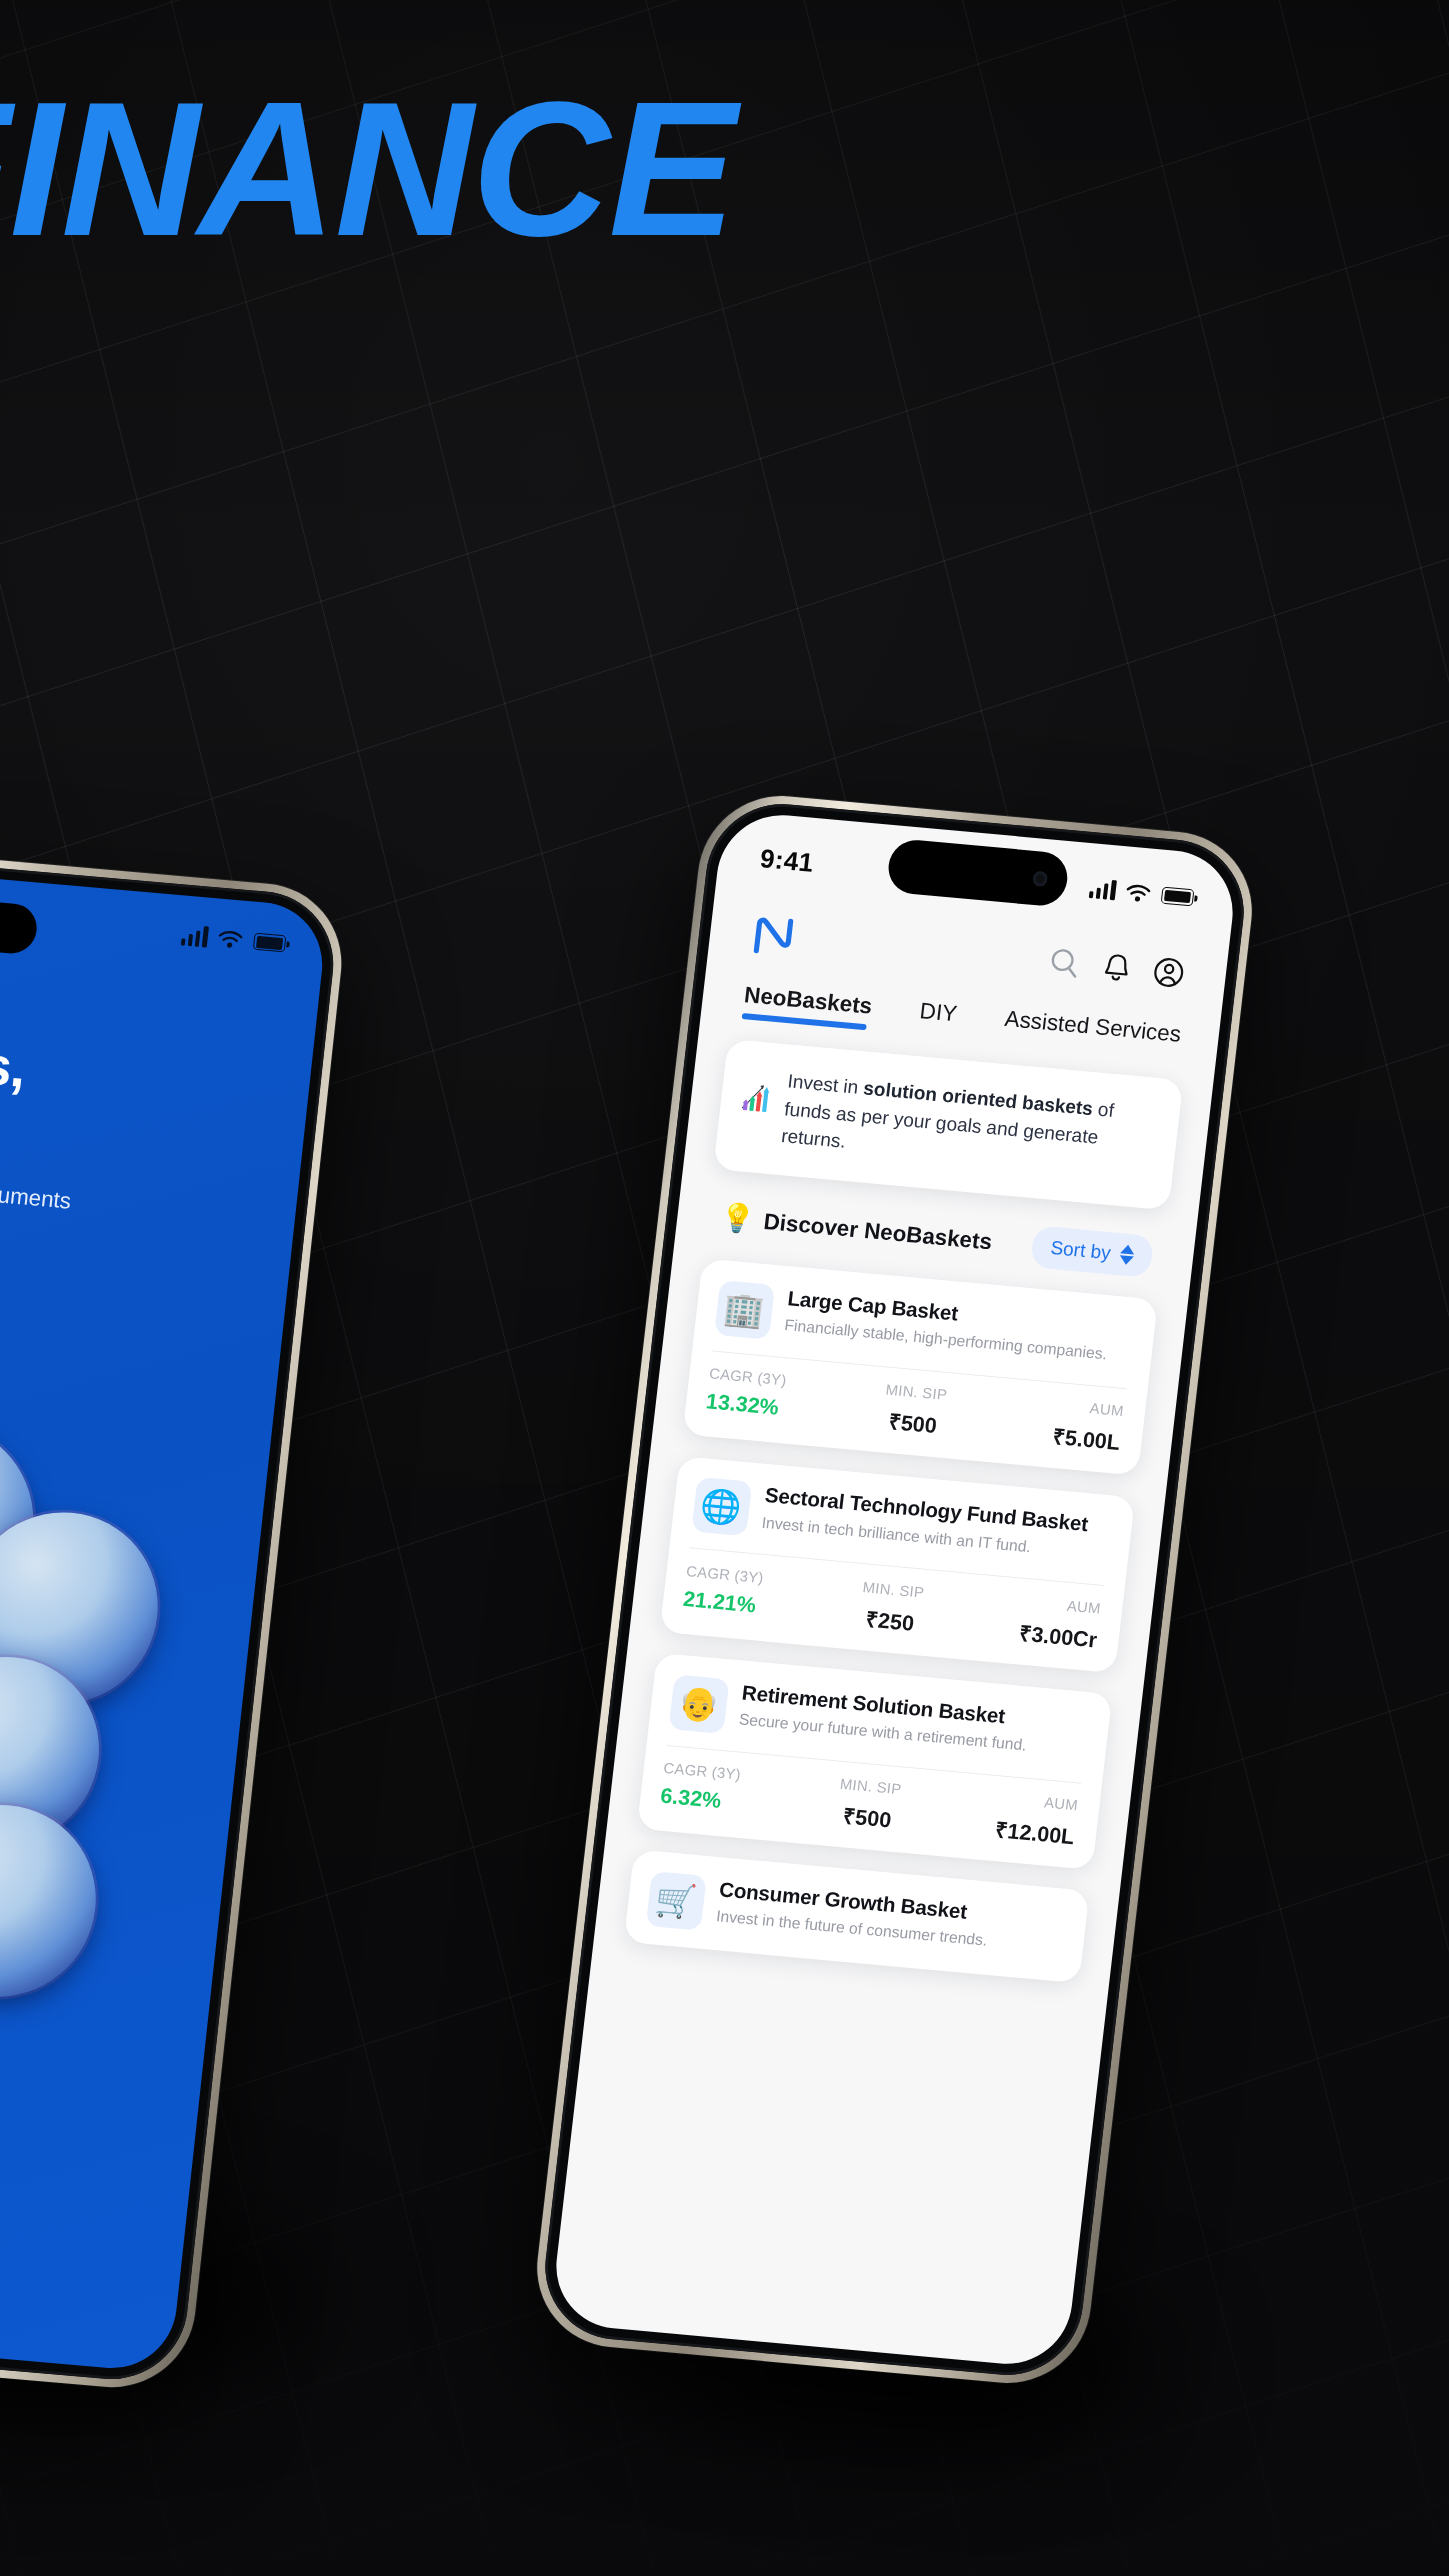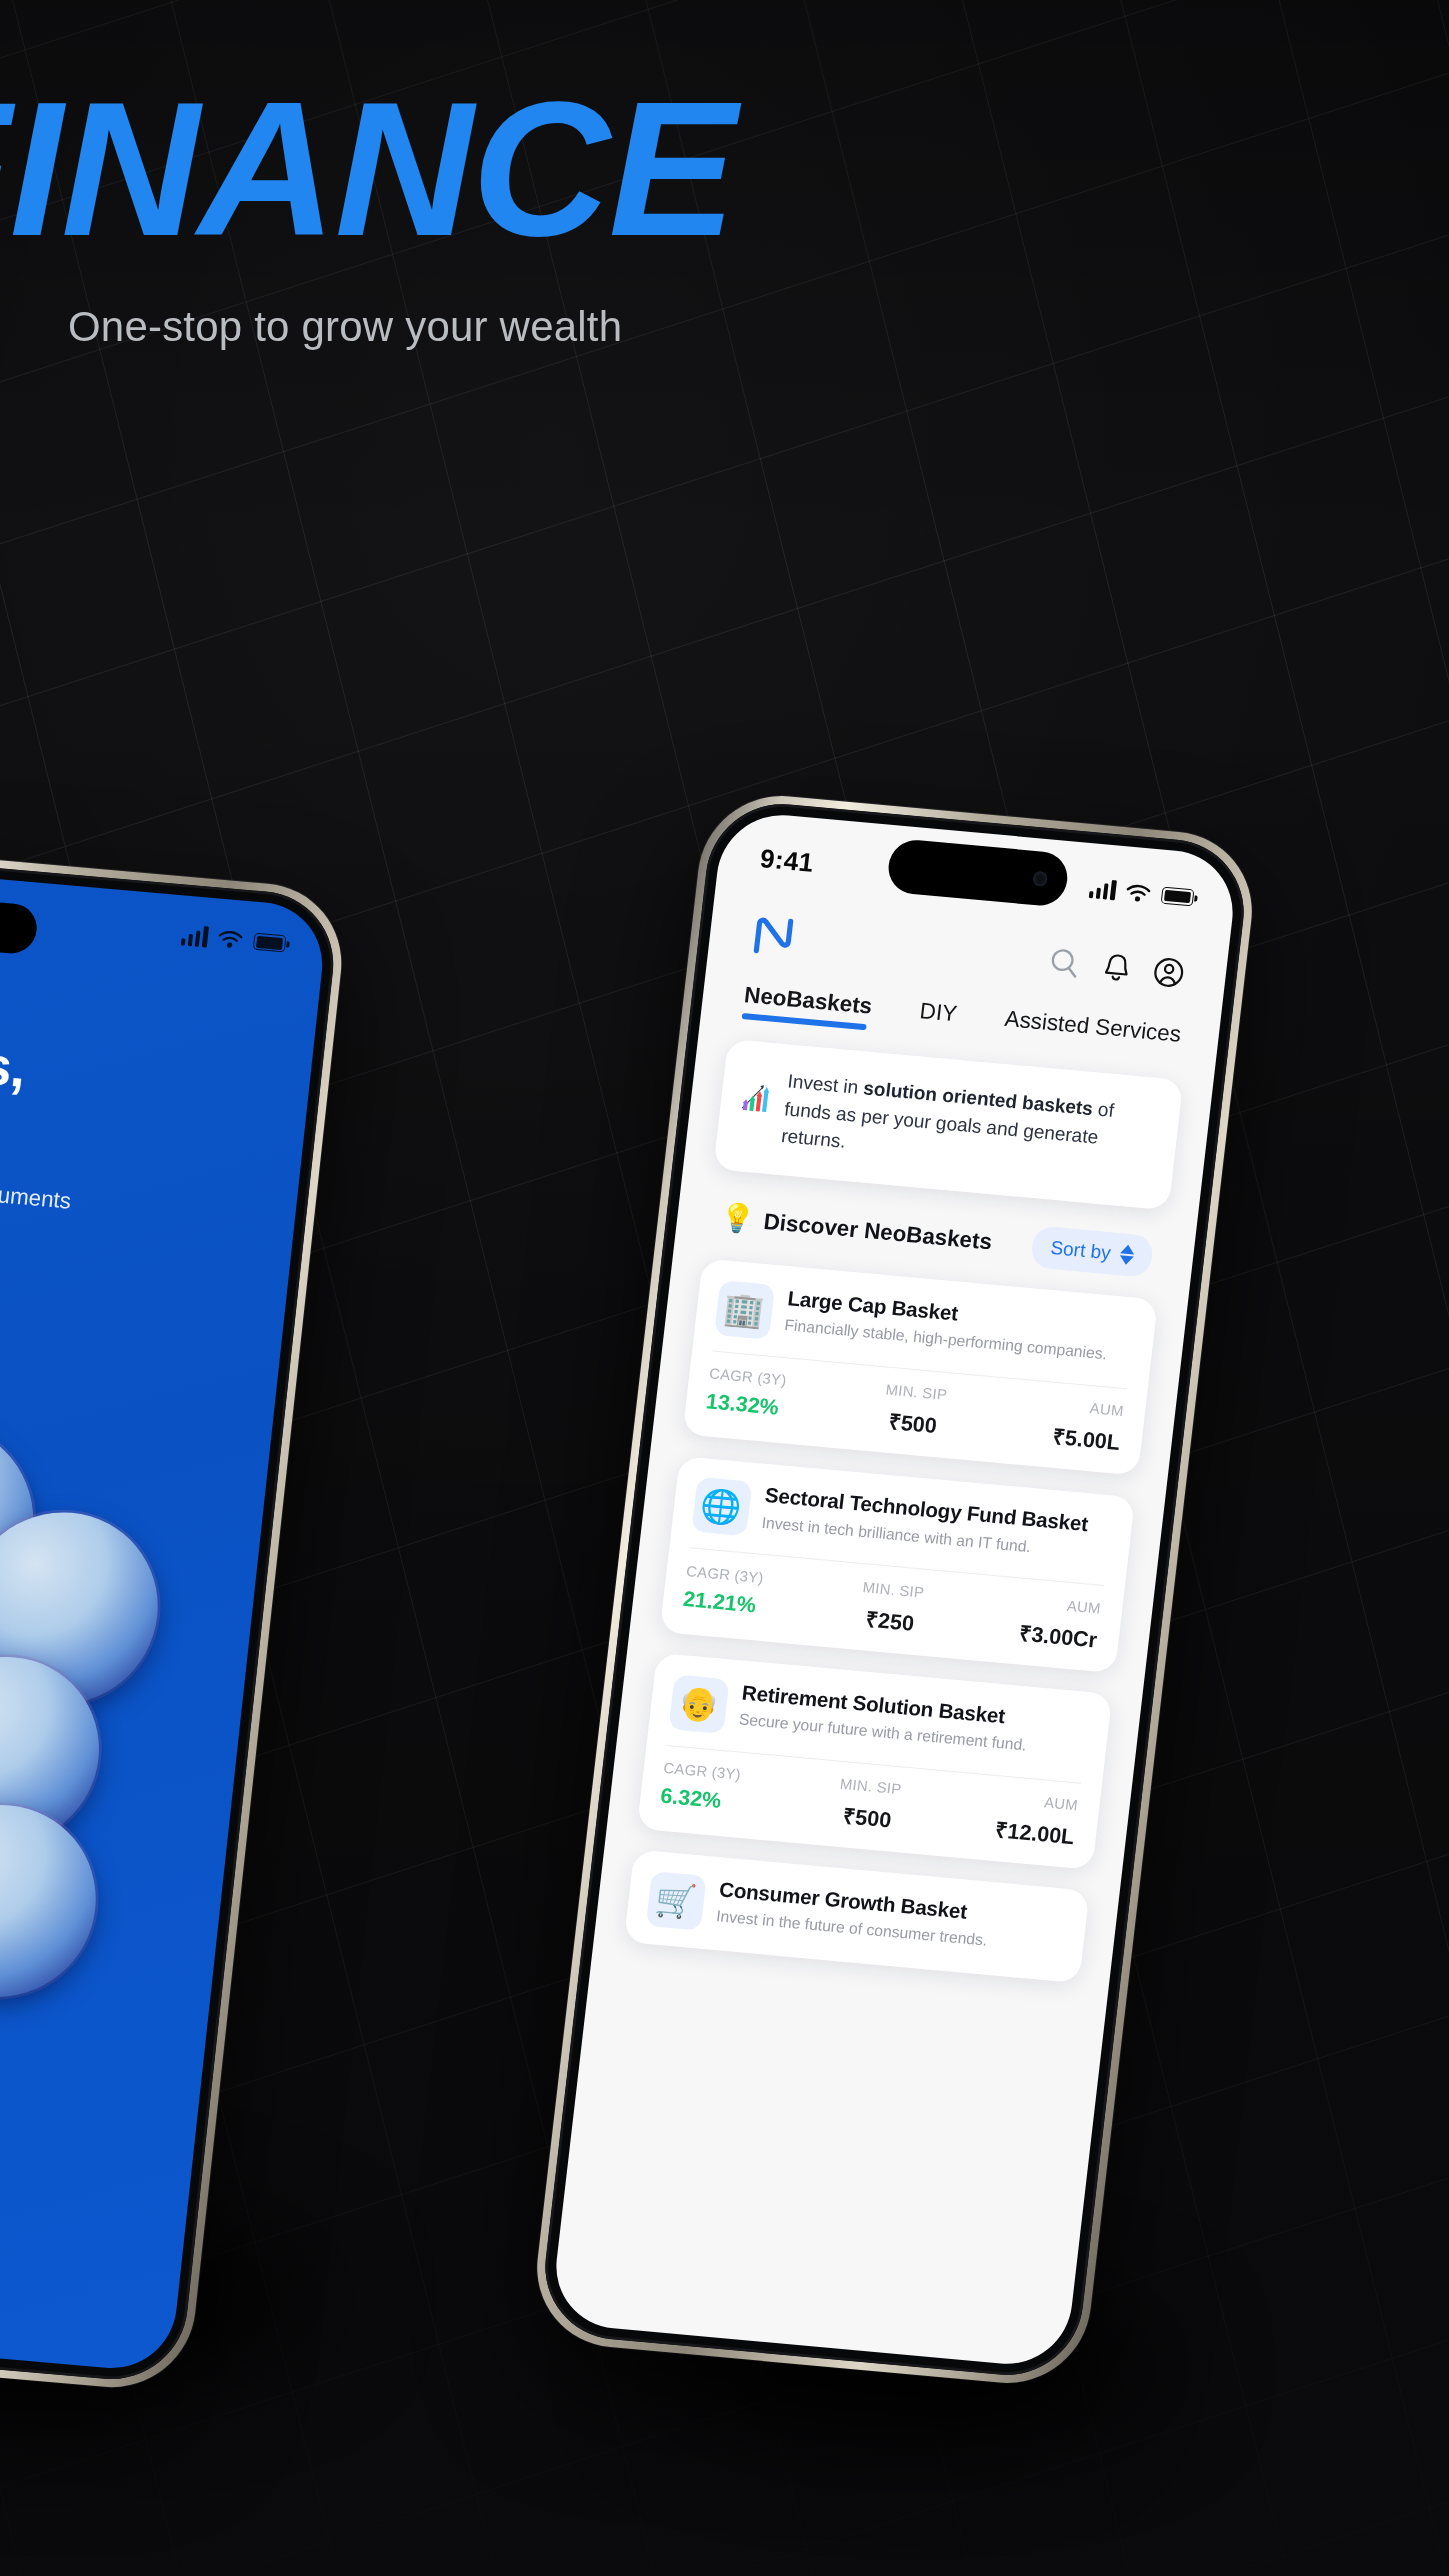--- a/index.html
+++ b/index.html
@@ -187,21 +187,20 @@
 </head>
 <body>
 
 <div id="bg-root">
   <div id="bg-grid"></div>
   <div id="bg-vignette"></div>
 </div>
 
 <div id="hero">
   <div id="hero-title">FINANCE</div>
-  <div id="hero-sub">One-stop to grow your wealth</div>
 </div>
 
 <div class="shadow-pad" style="left:-233px; top:2218px; width:555px; height:161px;"></div>
 
 <div class="phone" id="phone-left">
   <div class="frame"></div>
   <div class="bezel"></div>
   <div class="screen">
 
     <div class="lp-status">

